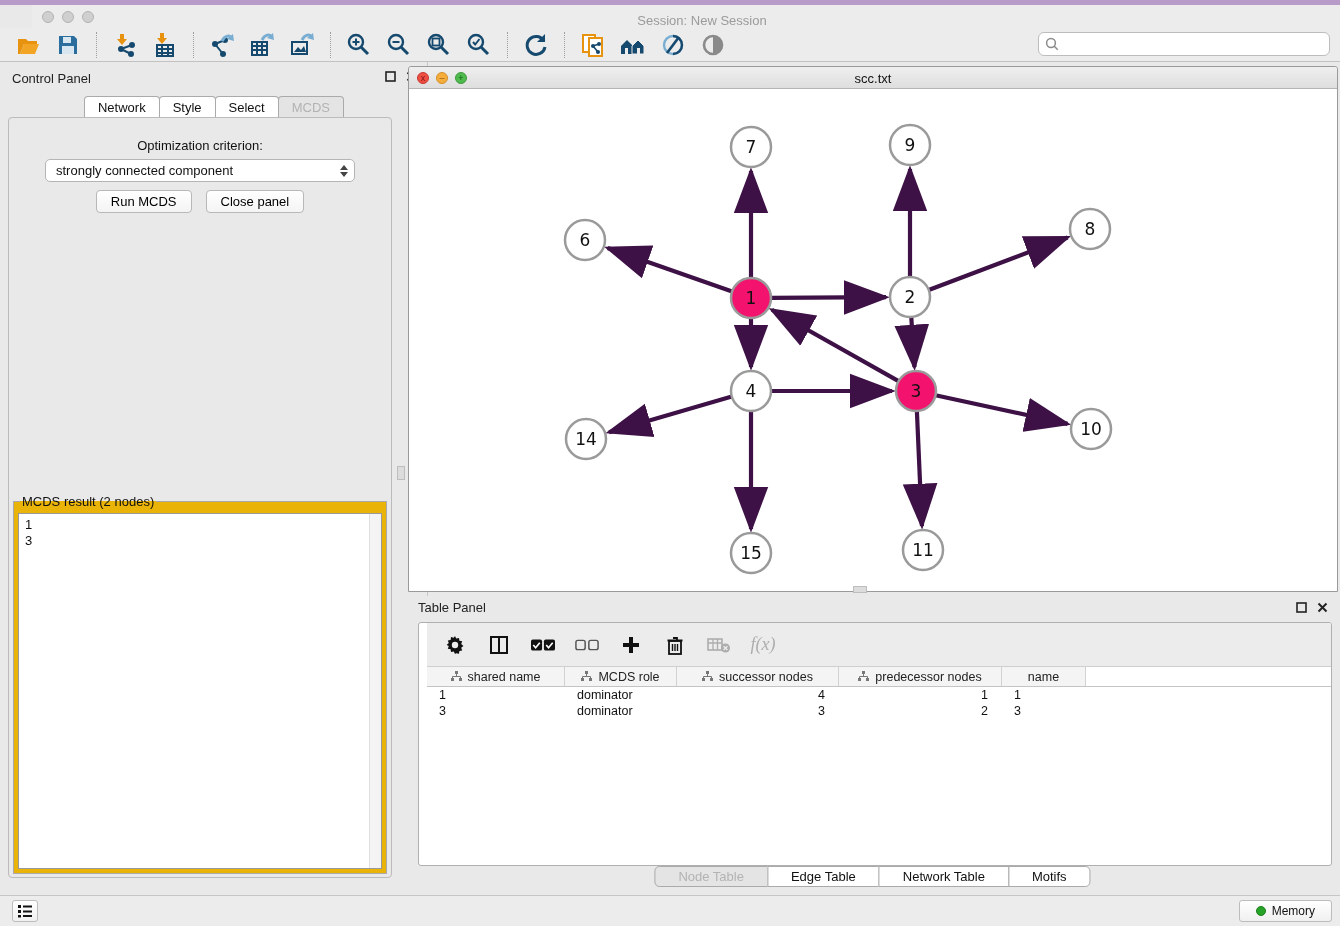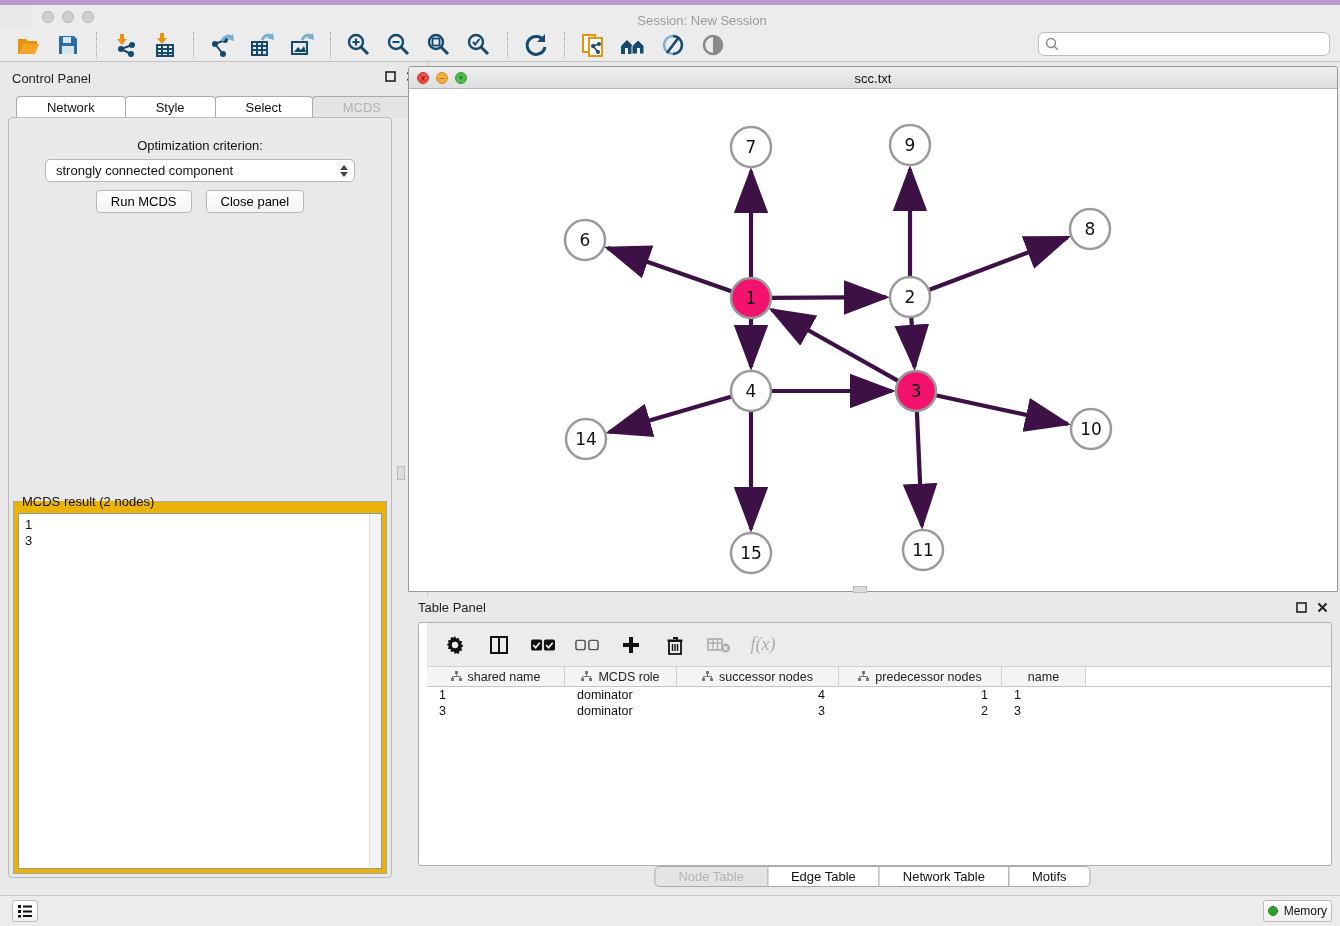--- a/index.html
+++ b/index.html
@@ -25,21 +25,21 @@
   .search-wrap input { width:100%; height:100%; border:1px solid #bdbdbd; border-radius:6px;
                        padding:0 8px 0 26px; font-size:13px; background:#fff; outline:none; }
   .search-glass { position:absolute; left:7px; top:5px; }
 
   
   .control-panel { position:absolute; left:0; top:62px; width:428px; height:833px;
                    background:#e9e9e9; border-right:1px solid #c8c8c8; }
   .panel-head { position:absolute; left:12px; top:9px; font-size:13px; color:#222; }
   .panel-btns { position:absolute; right:10px; top:8px; display:flex; gap:10px; }
   .cp-tabs { position:absolute; left:0; top:34px; width:100%; display:flex; justify-content:center; }
-  .cp-tab { border:1px solid #aaa; border-bottom:none; background:#fff; padding:3px 30px;
+  .cp-tab { border:1px solid #aaa; border-bottom:none; background:#fff; padding:3px 13px;
             font-size:13px; border-radius:4px 4px 0 0; margin:0 -1px 0 0; cursor:pointer; }
   .cp-tab.active { background:#e4e4e4; color:#b3b3b3; }
   .cp-body { position:absolute; left:8px; top:55px; width:384px; height:761px;
              border:1px solid #bbb; border-radius:4px; background:#e9e9e9; }
   .opt-label { position:absolute; left:0; width:100%; top:20px; text-align:center; font-size:13px; }
   .dropdown { position:absolute; left:36px; top:41px; width:310px; height:23px; background:#fff;
               border:1px solid #b5b5b5; border-radius:5px; display:flex; align-items:center;
               padding:0 6px 0 10px; cursor:pointer; }
   .dropdown .dd-text { flex:1; font-size:13px; }
   .dd-stepper { display:flex; flex-direction:column; gap:2px; align-items:center; }
@@ -90,21 +90,21 @@
   .tp-tab:last-child { border-radius:0 5px 5px 0; }
   .tp-tab.active { background:#e4e4e4; color:#b3b3b3; }
 
   
   .statusbar { position:absolute; left:0; top:895px; width:1340px; height:31px; background:#ececec;
                border-top:1px solid #c6c6c6; }
   .status-left-btn { position:absolute; left:12px; top:4px; width:26px; height:22px; background:linear-gradient(#fff,#f0f0f0);
                      border:1px solid #bdbdbd; border-radius:3px; display:flex; align-items:center; justify-content:center; cursor:pointer; }
   .memory-btn { position:absolute; right:8px; top:4px; height:22px; background:linear-gradient(#fff,#f0f0f0);
                 border:1px solid #bdbdbd; border-radius:3px; display:flex; align-items:center;
-                gap:6px; padding:0 4px; font-size:12px; cursor:pointer; }
+                gap:6px; padding:0 16px; font-size:12px; cursor:pointer; }
   .mem-dot { width:10px; height:10px; border-radius:50%; background:#27a427; border:1px solid #1d7f1d; }
 
   .splitter-v { position:absolute; left:397px; top:466px; width:8px; height:14px; background:#dcdcdc; border:1px solid #bdbdbd; }
   .splitter-h { position:absolute; left:853px; top:586px; width:14px; height:7px; background:#dcdcdc; border:1px solid #bdbdbd; }
 </style>
 </head>
 <body>
 
 <div class="top-strip"></div>
 <div class="titlebar">

